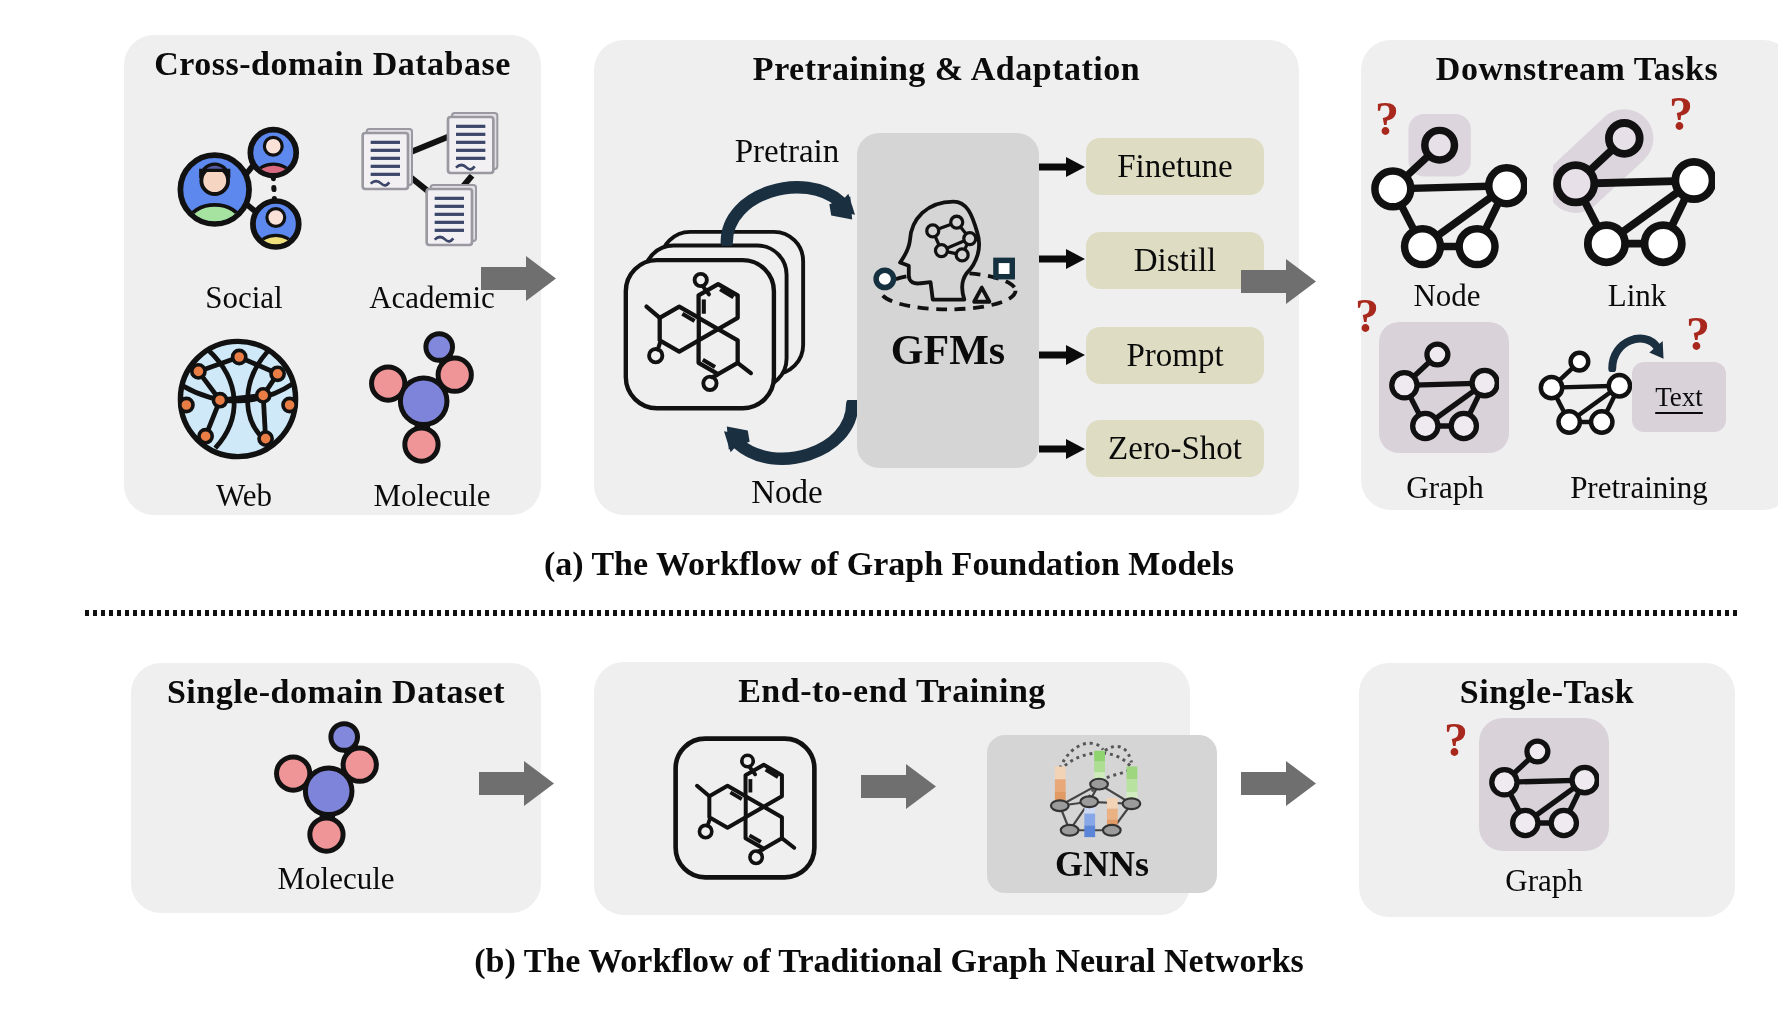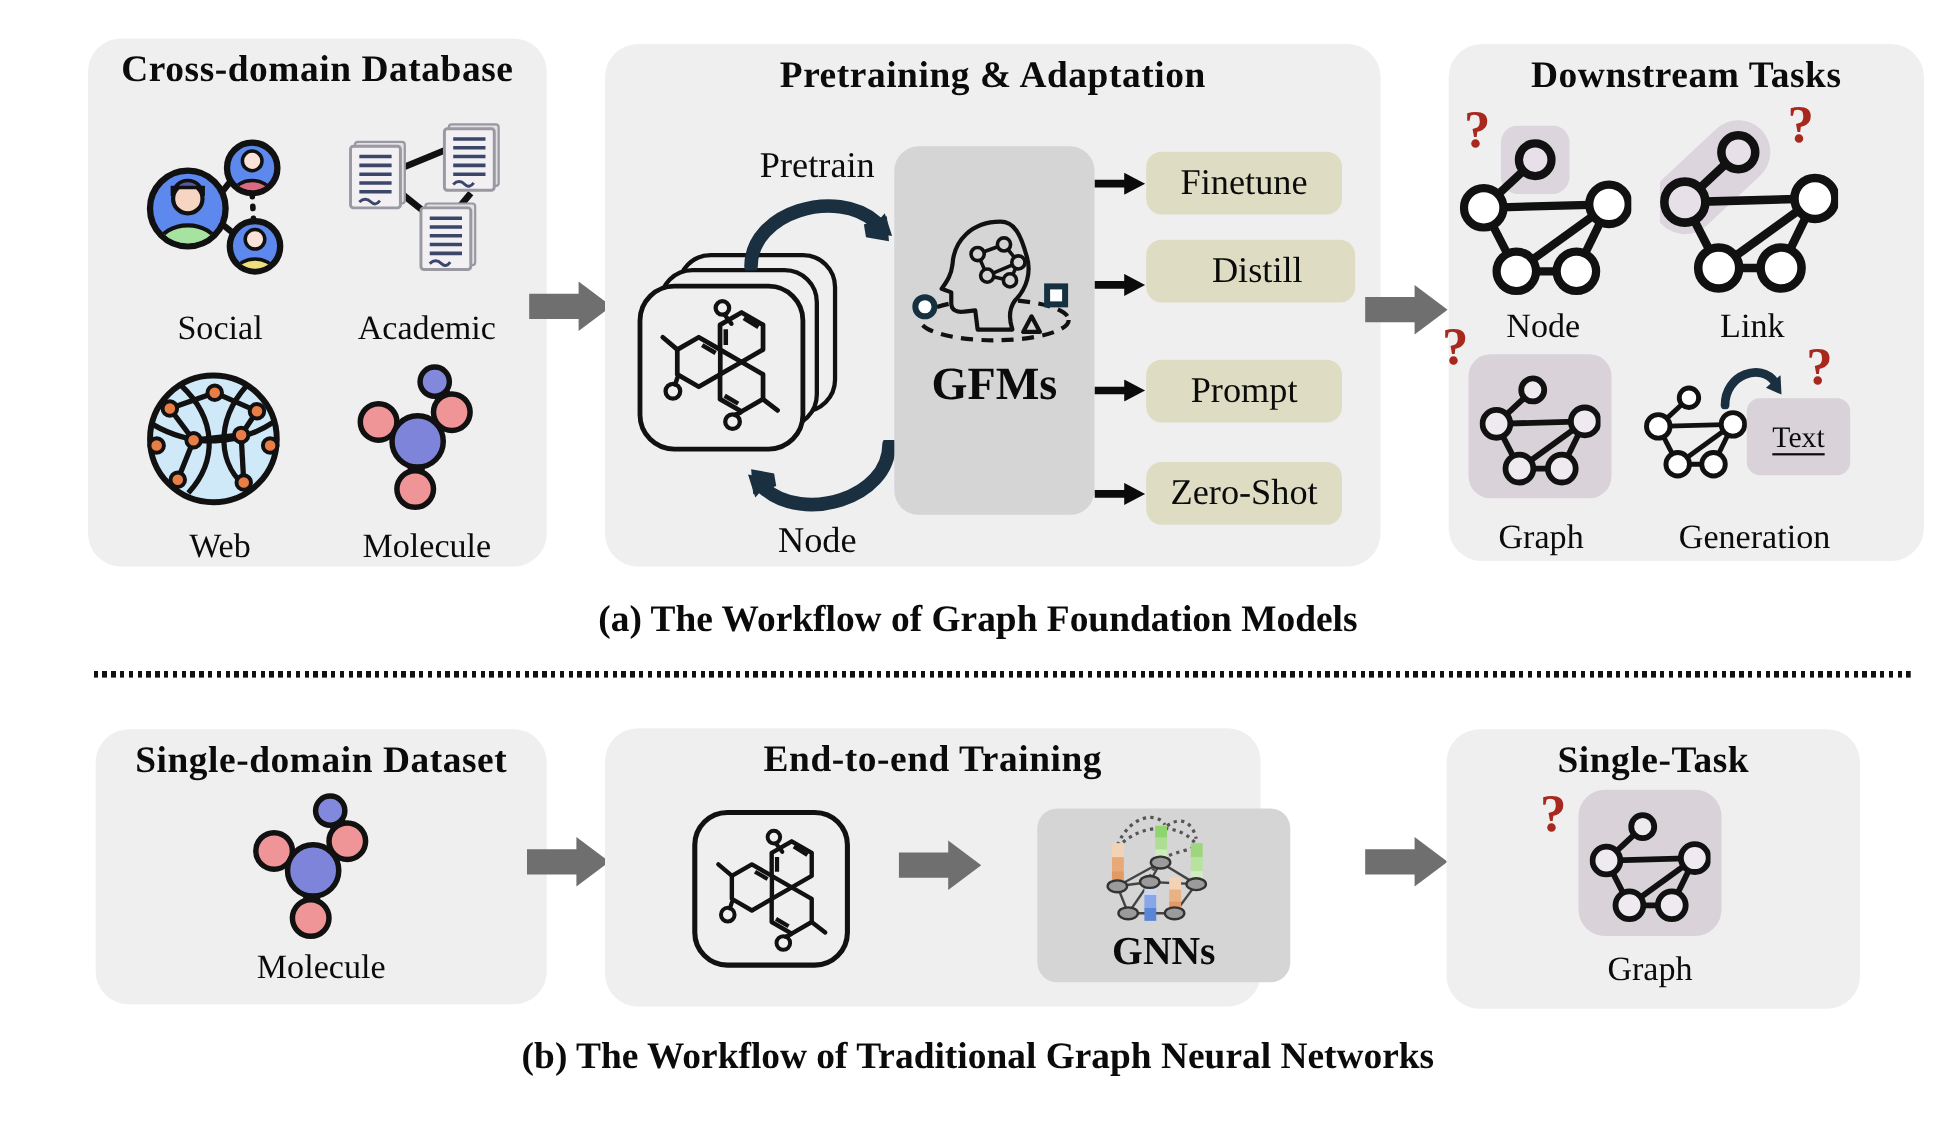--- a/index.html
+++ b/index.html
@@ -1,18 +1,18 @@
 <!DOCTYPE html>
 <html style="--panel_bg: #efeff0; --model_box_bg: #d5d5d6; --method_bg: #deddc3; --highlight: #ddd5dd; --task_box: #d9d2d9; --navy: #1a2f40; --gray_arrow: #6f6f6f; --question_red: #a8281d;"><head>
 <meta charset="utf-8">
 <style>
   html,body{margin:0;padding:0;background:#fff;}
   .stage{position:relative;width:1778px;height:1020px;background:#ffffff;overflow:hidden;
          font-family:"Liberation Serif","DejaVu Serif",serif;color:#0b0b0b;}
-  .panel{position:absolute;background:var(--panel_bg,#efeff0);border-radius:30px;}
+  .panel{position:absolute;background:var(--panel_bg,#efeff0);border-radius:30px;margin-left:44px;}
   .ptitle{position:absolute;left:0;right:0;top:10px;text-align:center;
           font-weight:bold;font-size:34px;letter-spacing:0.5px;}
   .lbl{position:absolute;text-align:center;font-size:31px;}
   .icon-wrap{position:absolute;}
   .icon-wrap svg{display:block;width:100%;height:100%;}
   .method-btn{position:absolute;left:492px;width:178px;height:57px;border-radius:14px;
               background:var(--method_bg,#dddcc2);text-align:center;line-height:57px;font-size:33px;}
   .model-box{position:absolute;background:var(--model_box_bg,#d5d5d6);border-radius:22px;}
   .model-label{position:absolute;left:0;right:0;text-align:center;font-weight:bold;}
   .qmark{position:absolute;font-weight:bold;font-size:48px;color:var(--question_red,#a8281d);line-height:1;}
@@ -238,21 +238,21 @@
           <polygon points="0,6.5 27,6.5 27,0 46,10 27,20 27,13.5 0,13.5" fill="#0b0b0b"></polygon>
         </svg>
       </div>
     <div class="icon-wrap" style="left:445px;top:399px;width:46px;height:20px;">
         <svg viewBox="0 0 46 20">
           <polygon points="0,6.5 27,6.5 27,0 46,10 27,20 27,13.5 0,13.5" fill="#0b0b0b"></polygon>
         </svg>
       </div>
 
     <div class="method-btn" style="top:98px;">Finetune</div>
-    <div class="method-btn" style="top:178px;padding-left:12px;">Distill</div>
+    <div class="method-btn" style="top:192px;">Distill</div>
     <div class="method-btn" style="top:287px;">Prompt</div>
     <div class="method-btn" style="top:380px;">Zero-Shot</div>
   </div>
 
   <div class="icon-wrap" style="left:1241px;top:258px;width:76px;height:47px;">
       <svg viewBox="0 0 76 47">
         <polygon points="0,12 45,12 45,1 75,23.5 45,46 45,35 0,35" fill="#6f6f6f"></polygon>
       </svg>
     </div>
 
@@ -335,21 +335,21 @@
     <div class="icon-wrap" style="left:243px;top:286px;width:66px;height:46px;">
         <svg viewBox="0 0 70 52">
   <path d="M 7,48 C 7,16 44,4 58,24" fill="none" stroke="#1a2f40" stroke-width="9" stroke-linecap="round"></path>
   <polygon points="49,30 64,17 65,37" fill="#1a2f40"></polygon>
         </svg>
       </div>
     <div class="text-box" style="left:271px;top:322px;width:94px;height:70px;line-height:70px;">
       <span>Text</span>
     </div>
     <div class="qmark" style="left:325px;top:270px;">?</div>
-    <div class="lbl" style="left:178px;top:430px;width:200px;">Generation</div>
+    <div class="lbl" style="left:178px;top:430px;width:200px;">Pretraining</div>
   </div>
 
   <div class="caption" style="top:545px;">(a) The Workflow of Graph Foundation Models</div>
 
   <div class="divider" style="left:85px;top:610px;width:1652px;"></div>
 
   <div class="panel" style="left:87px;top:663px;width:410px;height:250px;">
     <div class="ptitle">Single-domain Dataset</div>
     <div class="icon-wrap" style="left:140px;top:54px;width:122px;height:142px;">
         <svg viewBox="0 0 110 122">

